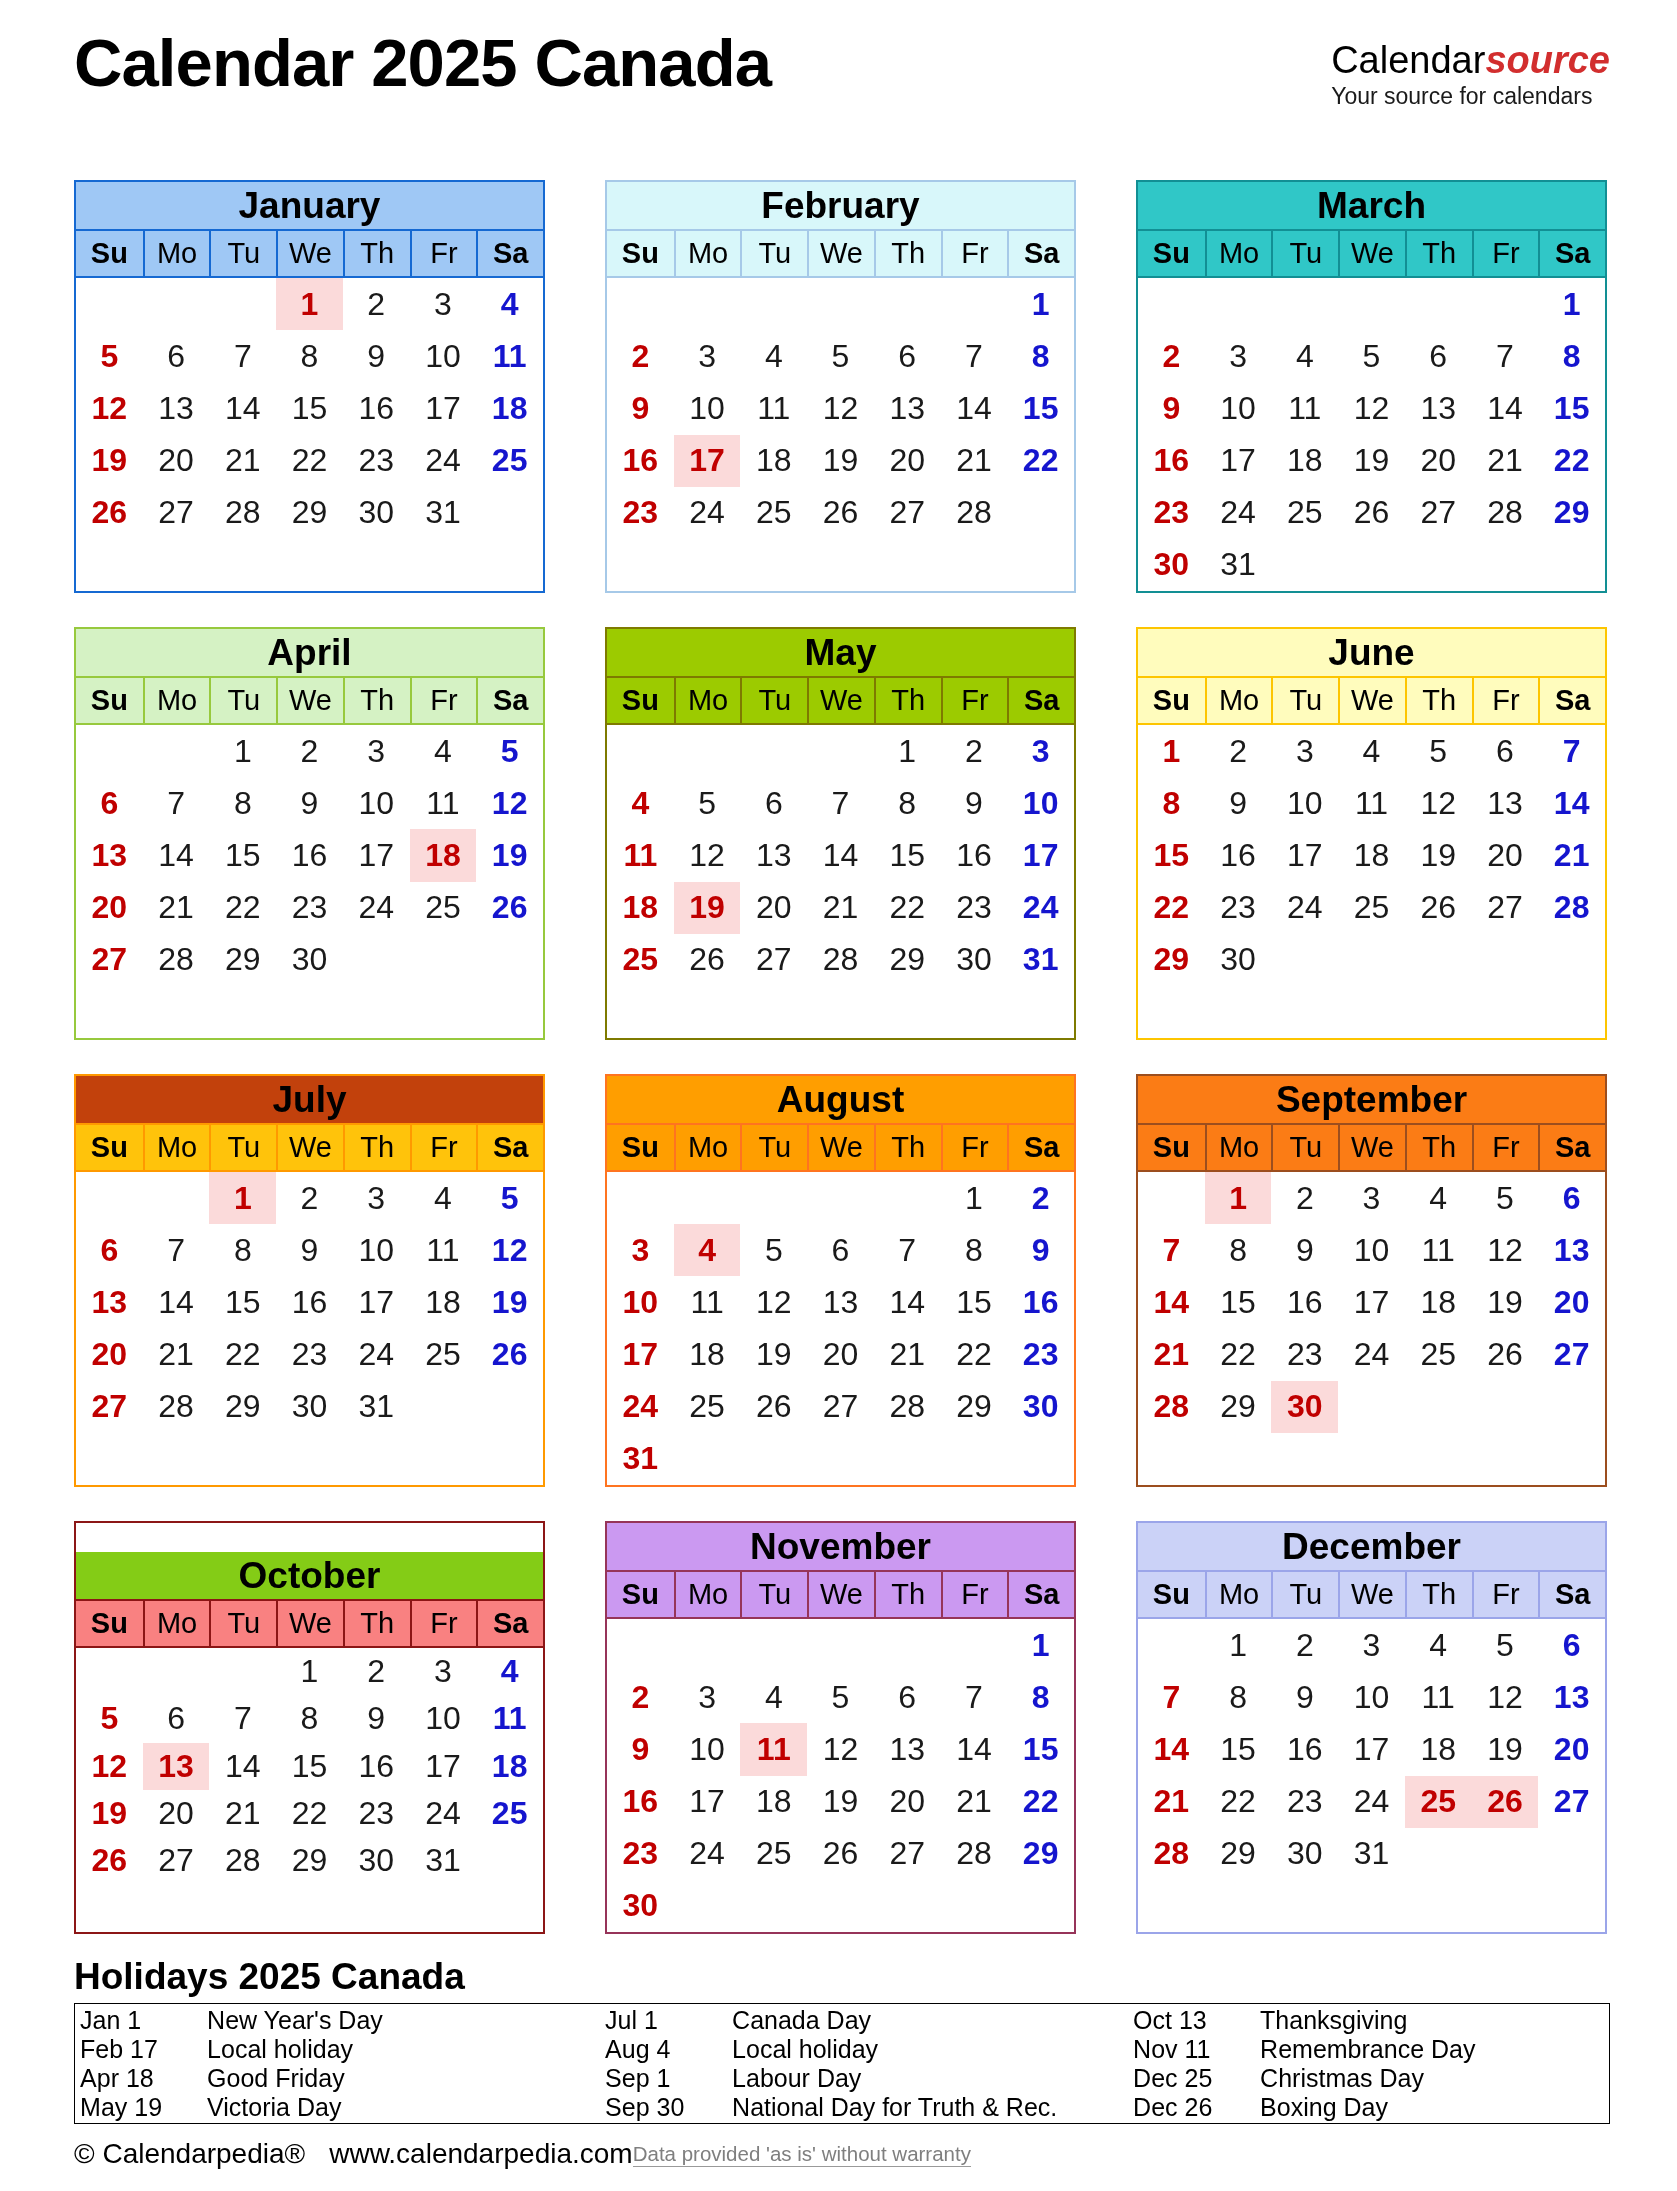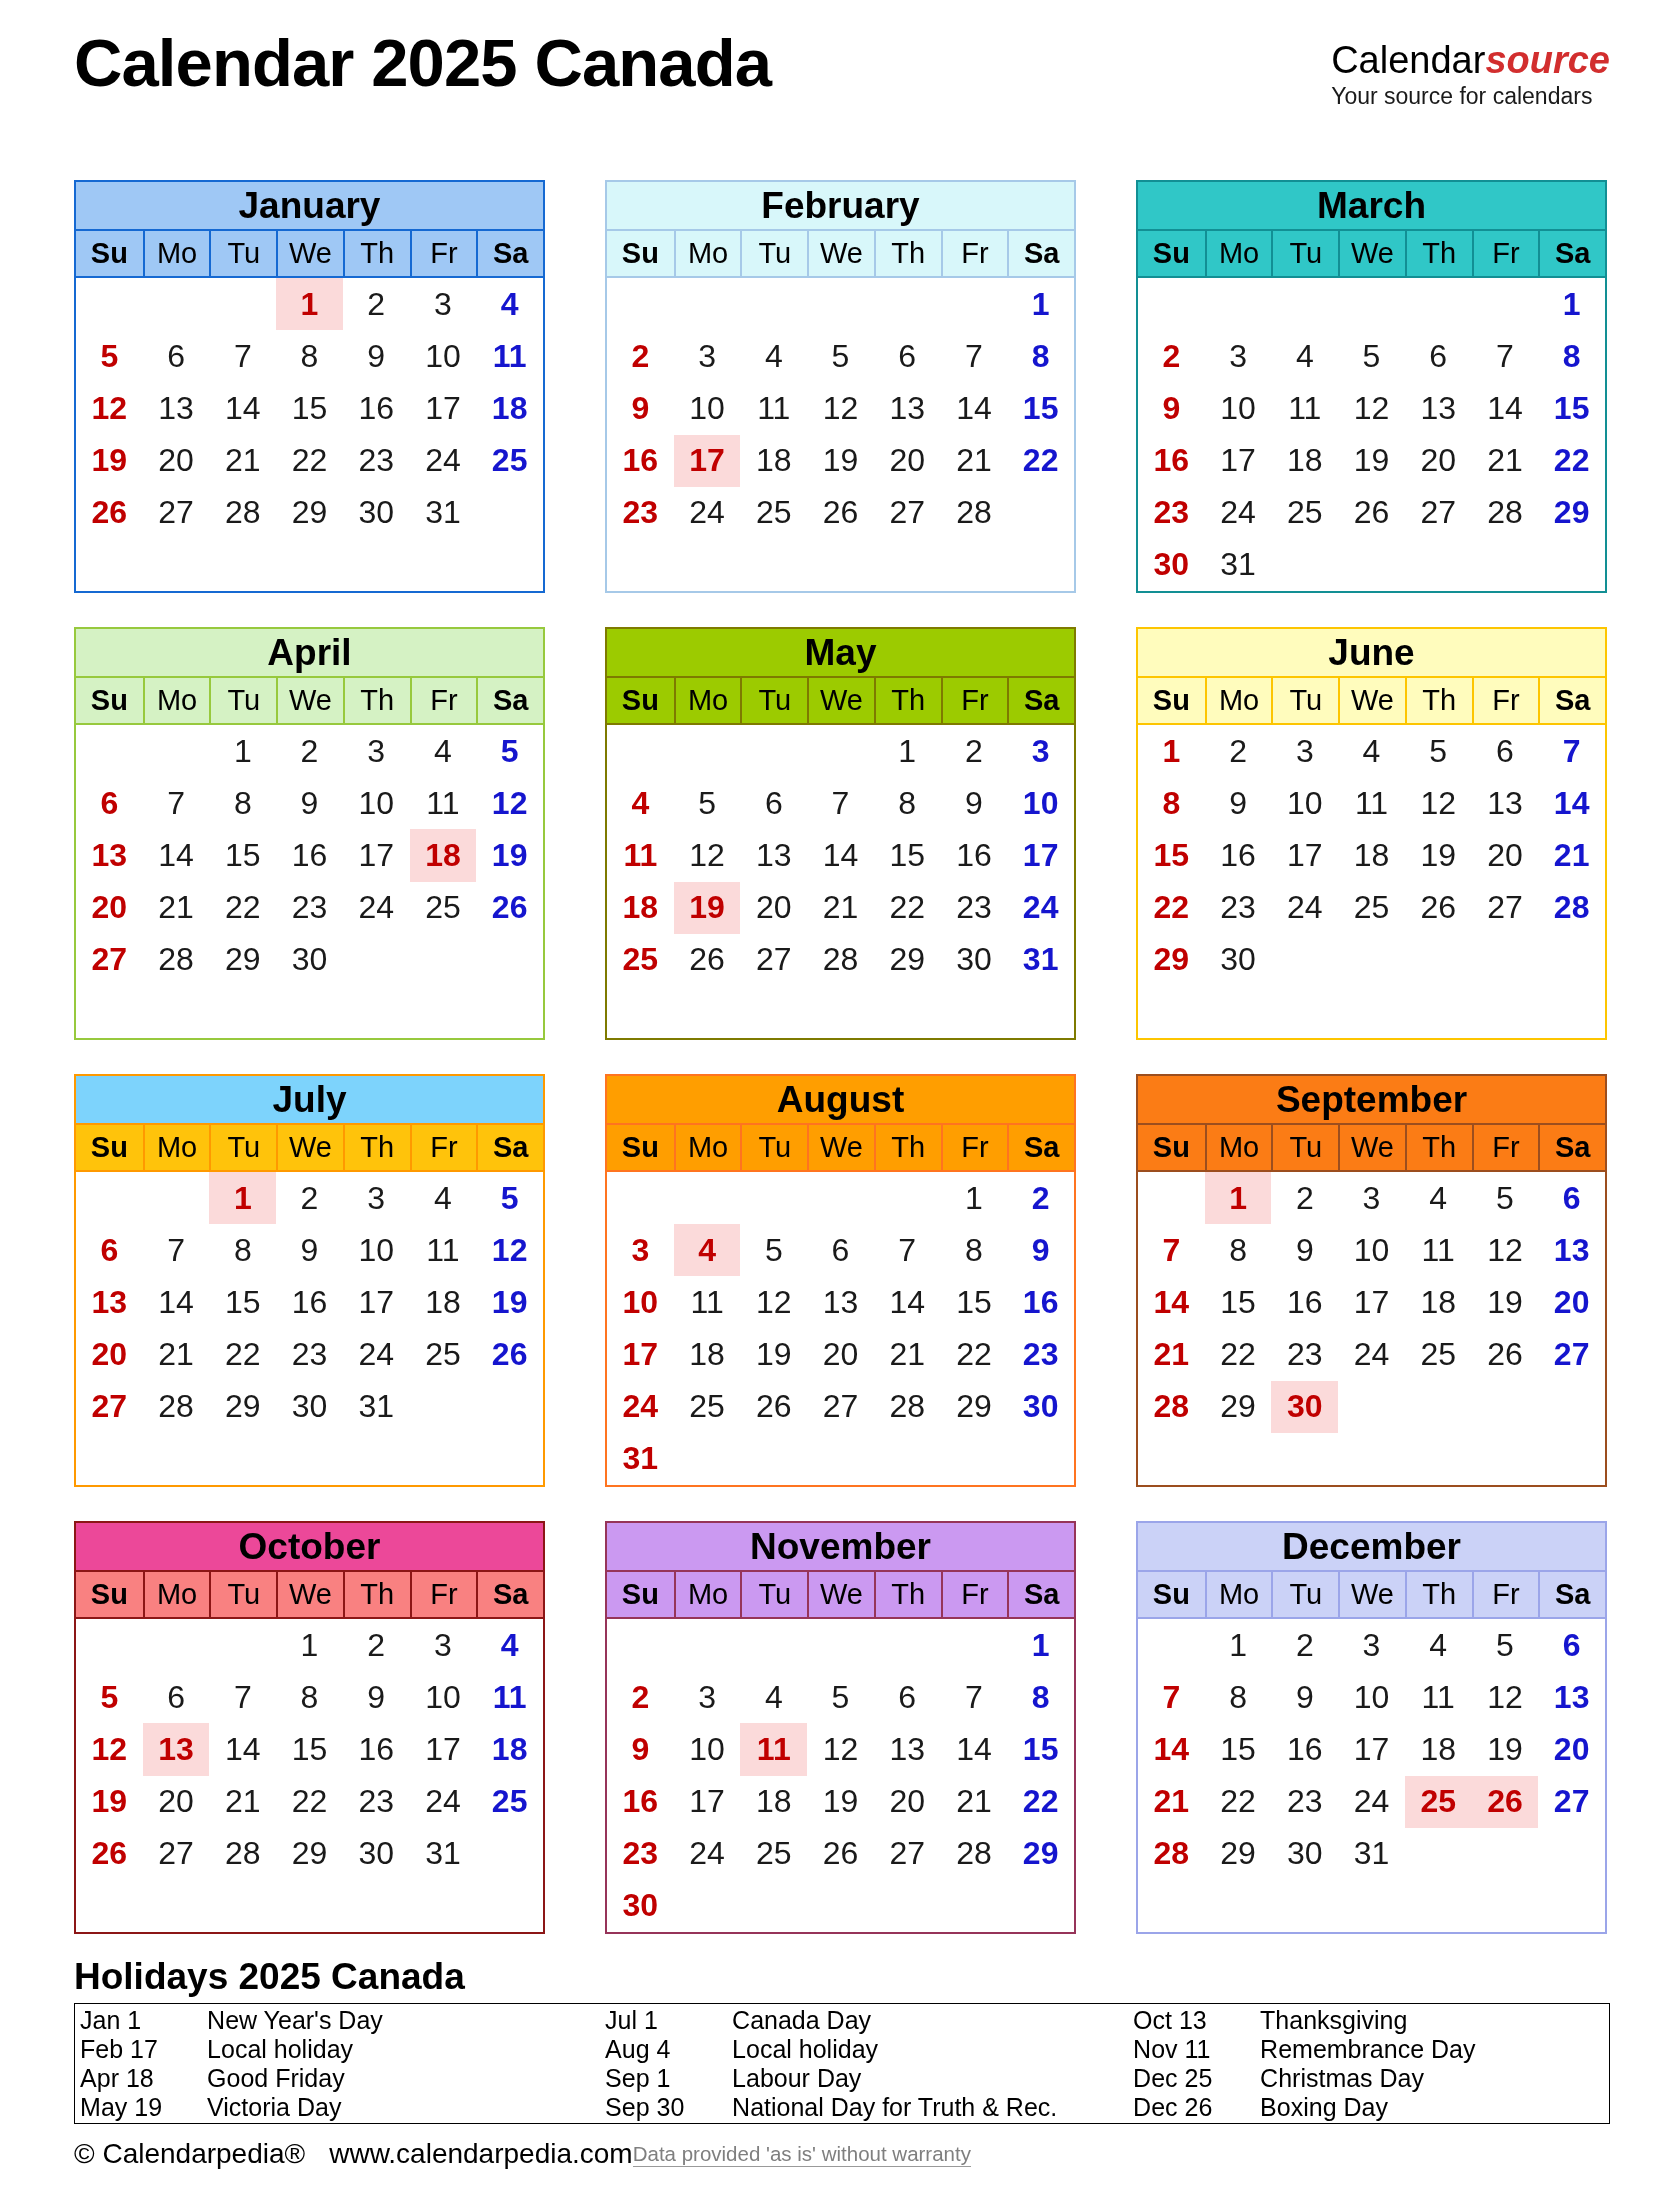--- a/index.html
+++ b/index.html
@@ -385,21 +385,21 @@
           <div class="dc"></div>
           <div class="dc"></div>
           <div class="dc"></div>
           <div class="dc"></div>
           <div class="dc"></div>
           <div class="dc"></div>
           <div class="dc"></div>
         </div>
       </div>
       <div class="month" style="border-color: rgb(255, 153, 0);">
-        <div class="m-title" style="background: #7dd3fc; border-color: rgb(255, 153, 0);">July</div>
+        <div class="m-title" style="background: #c2410c; border-color: rgb(255, 153, 0);">July</div>
         <div class="m-week" style="background: rgb(255, 195, 11); border-color: rgb(255, 153, 0);">
           <div class="wd bold" style="border-color: rgb(255, 153, 0);">Su</div>
           <div class="wd sep" style="border-color: rgb(255, 153, 0);">Mo</div>
           <div class="wd sep" style="border-color: rgb(255, 153, 0);">Tu</div>
           <div class="wd sep" style="border-color: rgb(255, 153, 0);">We</div>
           <div class="wd sep" style="border-color: rgb(255, 153, 0);">Th</div>
           <div class="wd sep" style="border-color: rgb(255, 153, 0);">Fr</div>
           <div class="wd sep bold" style="border-color: rgb(255, 153, 0);">Sa</div>
         </div>
         <div class="m-body">
@@ -553,21 +553,21 @@
           <div class="dc"></div>
           <div class="dc"></div>
           <div class="dc"></div>
           <div class="dc"></div>
           <div class="dc"></div>
           <div class="dc"></div>
           <div class="dc"></div>
         </div>
       </div>
       <div class="month" style="border-color: rgb(140, 22, 22);">
-        <div class="m-title" style="background: #ec4899; border-color: rgb(140, 22, 22);">October</div>
+        <div class="m-title" style="background: #84cc16; border-color: rgb(140, 22, 22); margin-top: 29px;">October</div>
         <div class="m-week" style="background: rgb(249, 129, 129); border-color: rgb(140, 22, 22);">
           <div class="wd bold" style="border-color: rgb(140, 22, 22);">Su</div>
           <div class="wd sep" style="border-color: rgb(140, 22, 22);">Mo</div>
           <div class="wd sep" style="border-color: rgb(140, 22, 22);">Tu</div>
           <div class="wd sep" style="border-color: rgb(140, 22, 22);">We</div>
           <div class="wd sep" style="border-color: rgb(140, 22, 22);">Th</div>
           <div class="wd sep" style="border-color: rgb(140, 22, 22);">Fr</div>
           <div class="wd sep bold" style="border-color: rgb(140, 22, 22);">Sa</div>
         </div>
         <div class="m-body">

